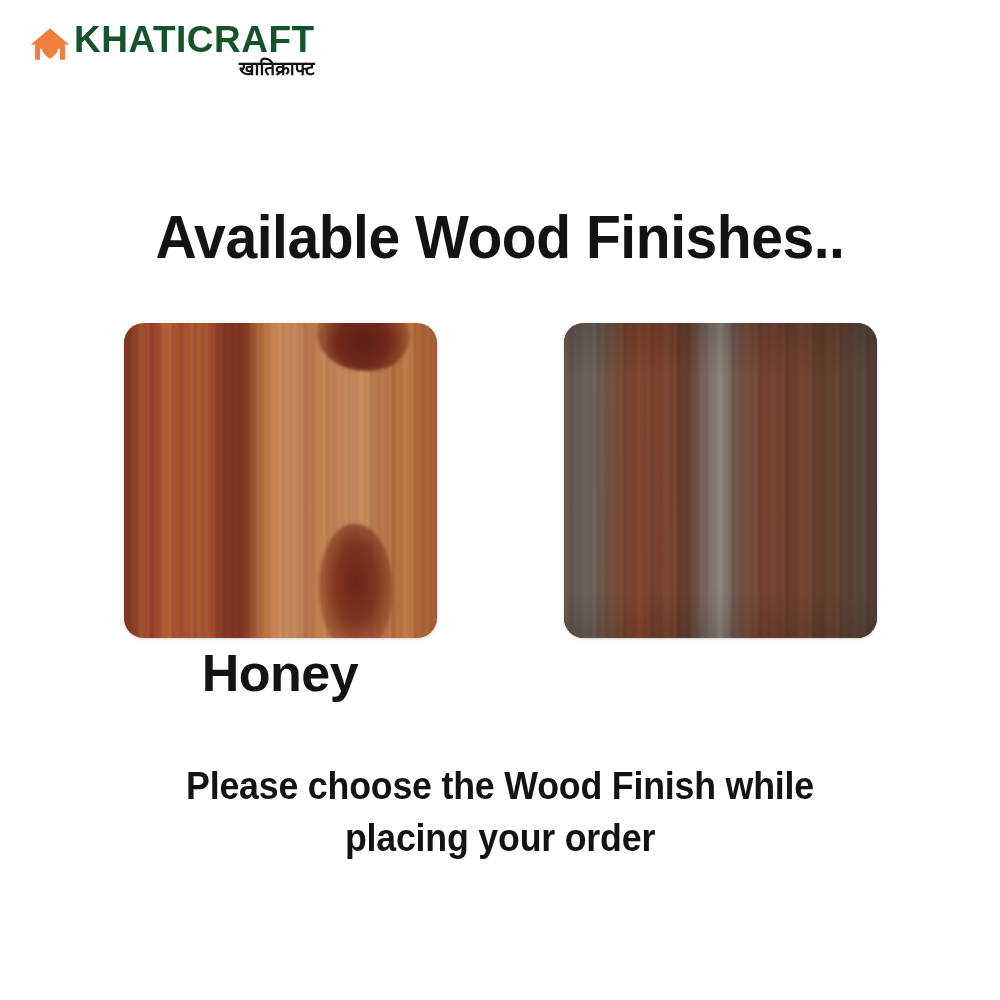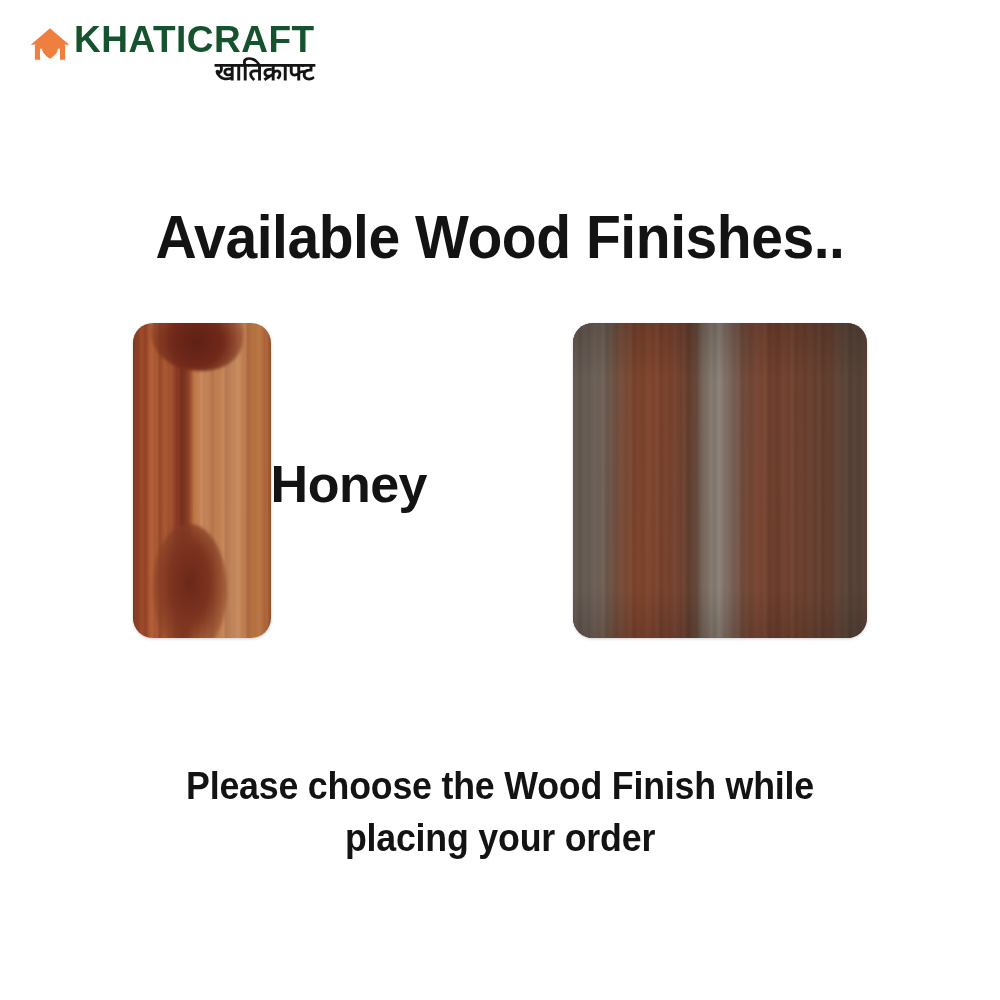--- a/index.html
+++ b/index.html
@@ -46,21 +46,21 @@
     font-weight: bold;
     font-size: 37px;
     letter-spacing: 0.5px;
     line-height: 0.98;
     color: #14532d;
     white-space: nowrap;
   }
   .brand-sub {
     font-family: "DejaVu Sans", sans-serif;
     font-weight: bold;
-    font-size: 25px;
+    font-size: 19px;
     line-height: 1.05;
     color: #141414;
     margin-top: 1px;
     white-space: nowrap;
   }
 
   
   .heading {
     position: absolute;
     left: 0;
@@ -83,21 +83,21 @@
     left: 0;
     top: 323px;
     width: 1000px;
     display: flex;
     justify-content: center;
     gap: 146px;
   }
   .swatch-card {
     width: 294px;
     display: flex;
-    flex-direction: row;
+    flex-direction: column;
     align-items: center;
   }
   .swatch {
     position: relative;
     width: 313px;
     height: 315px;
     border-radius: 20px;
     overflow: hidden;
     box-shadow: 0 1px 3px rgba(0,0,0,0.18);
   }

